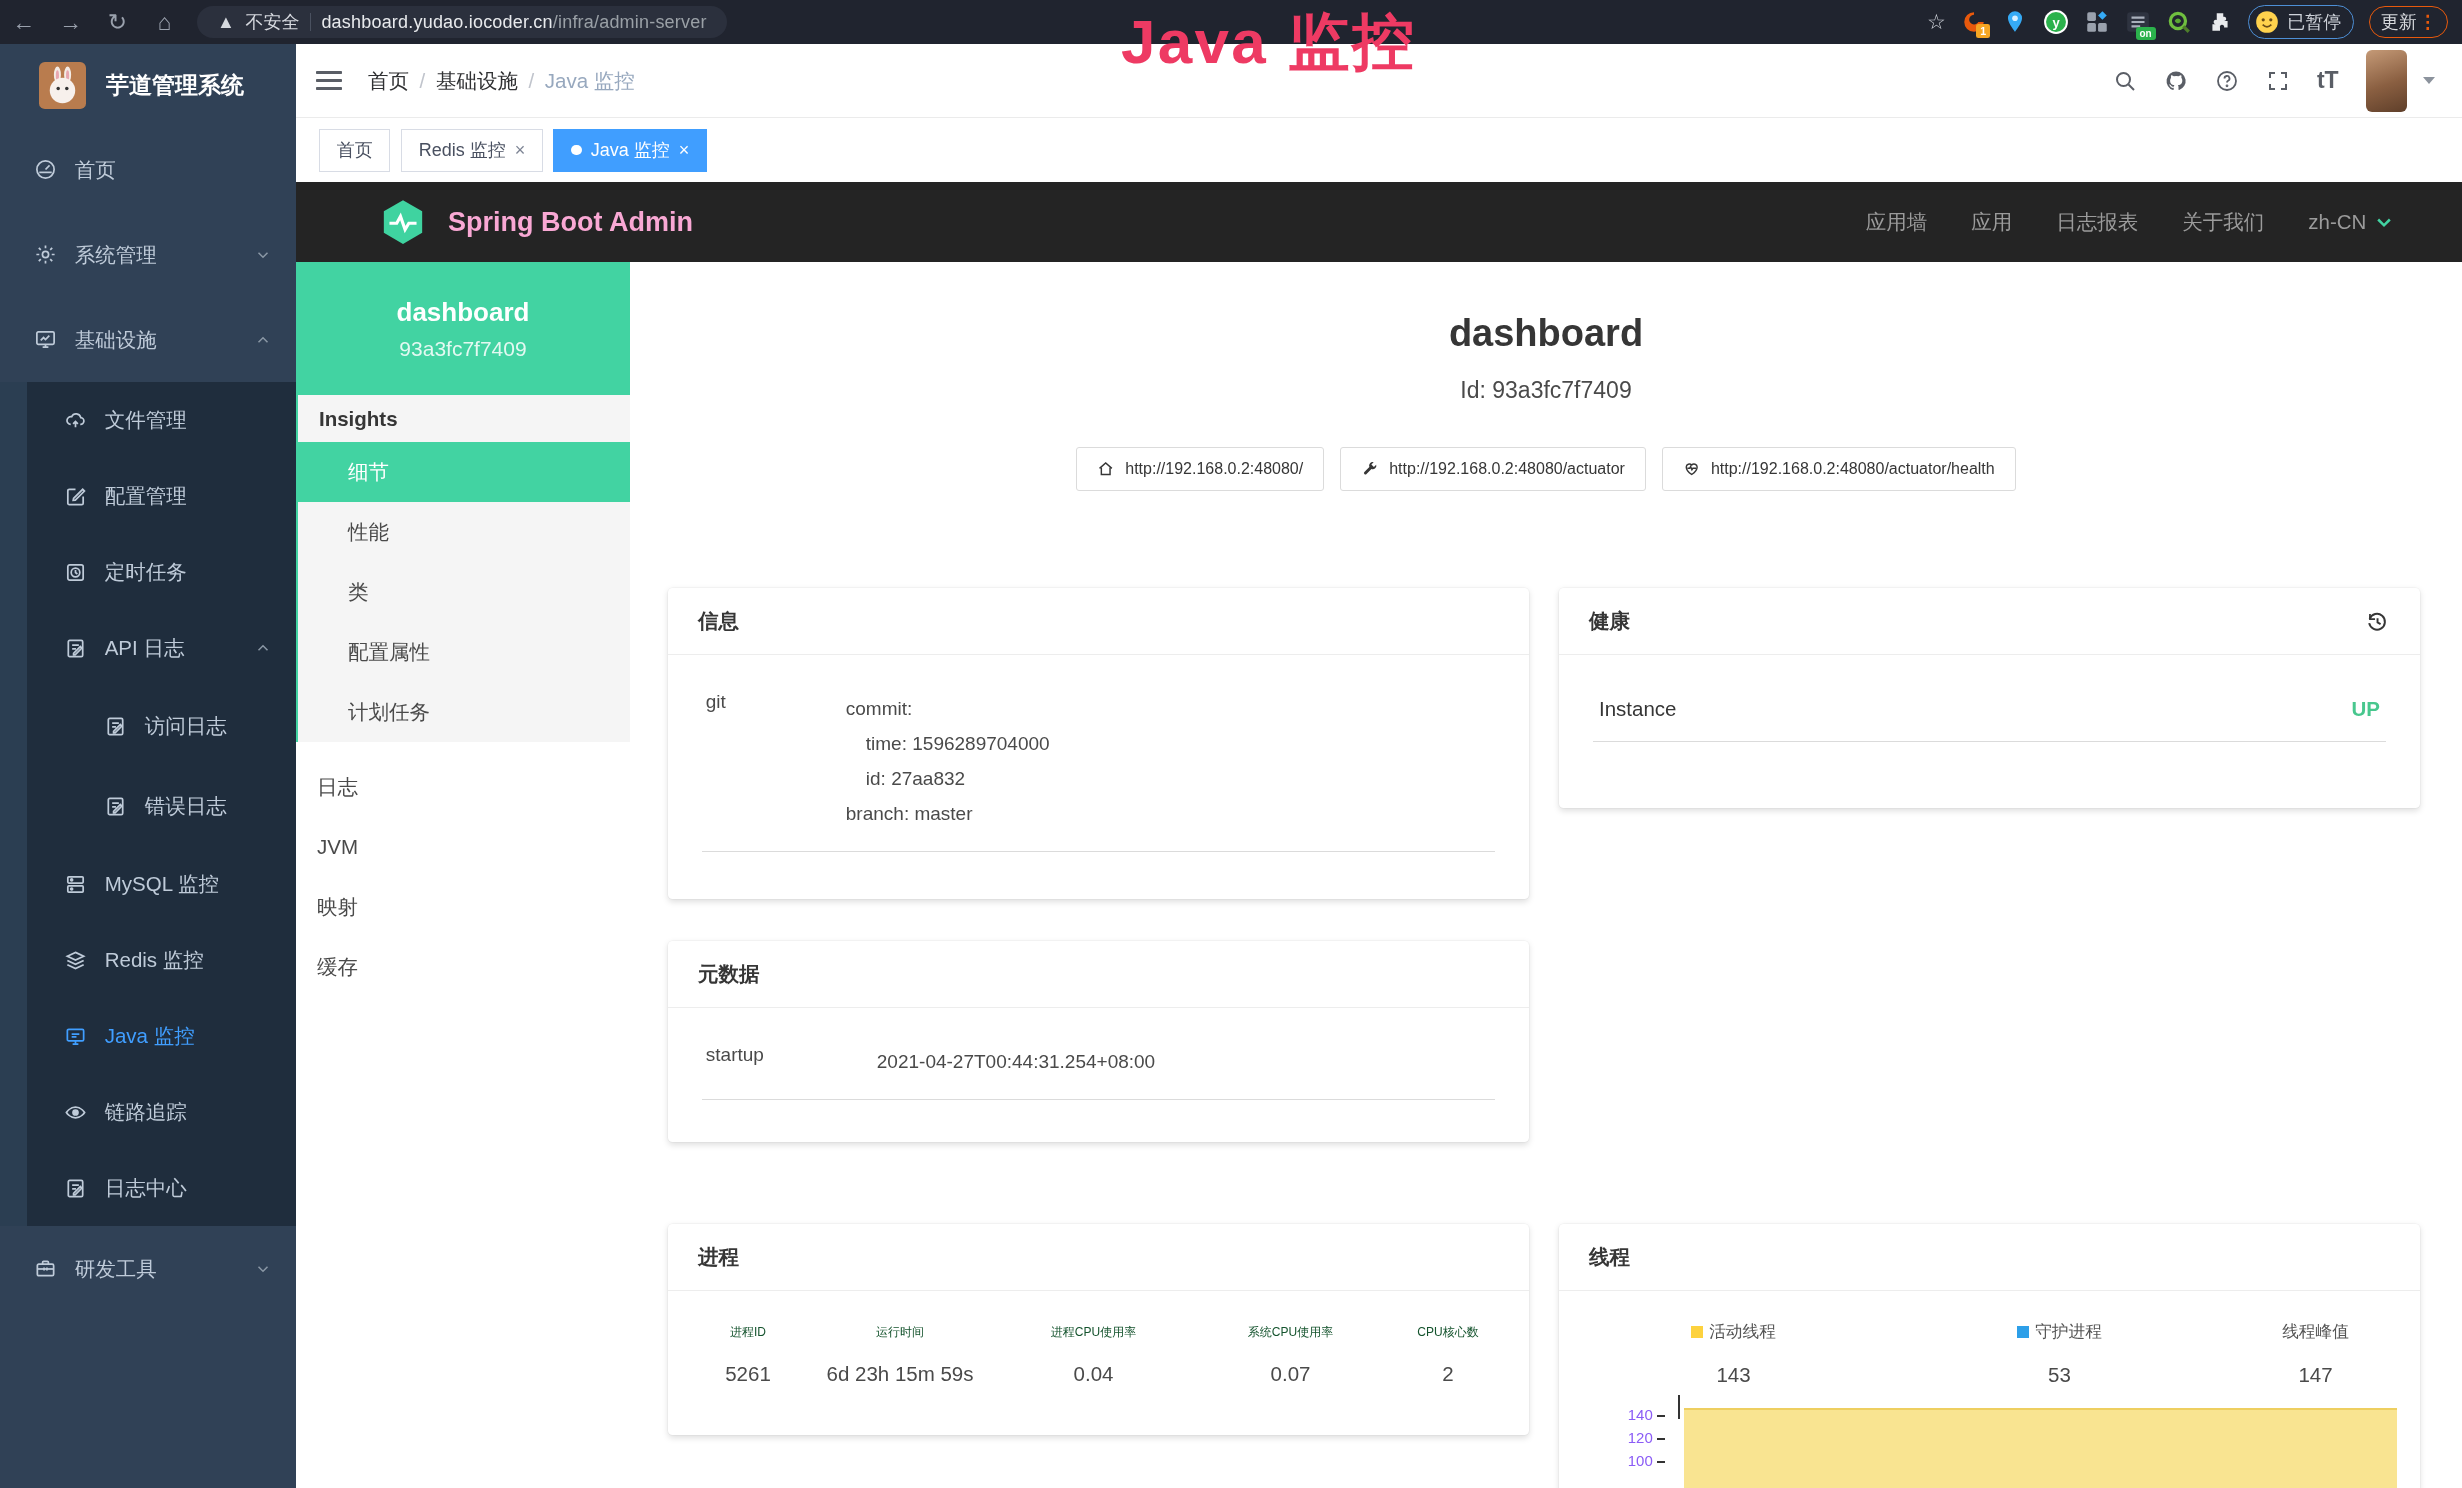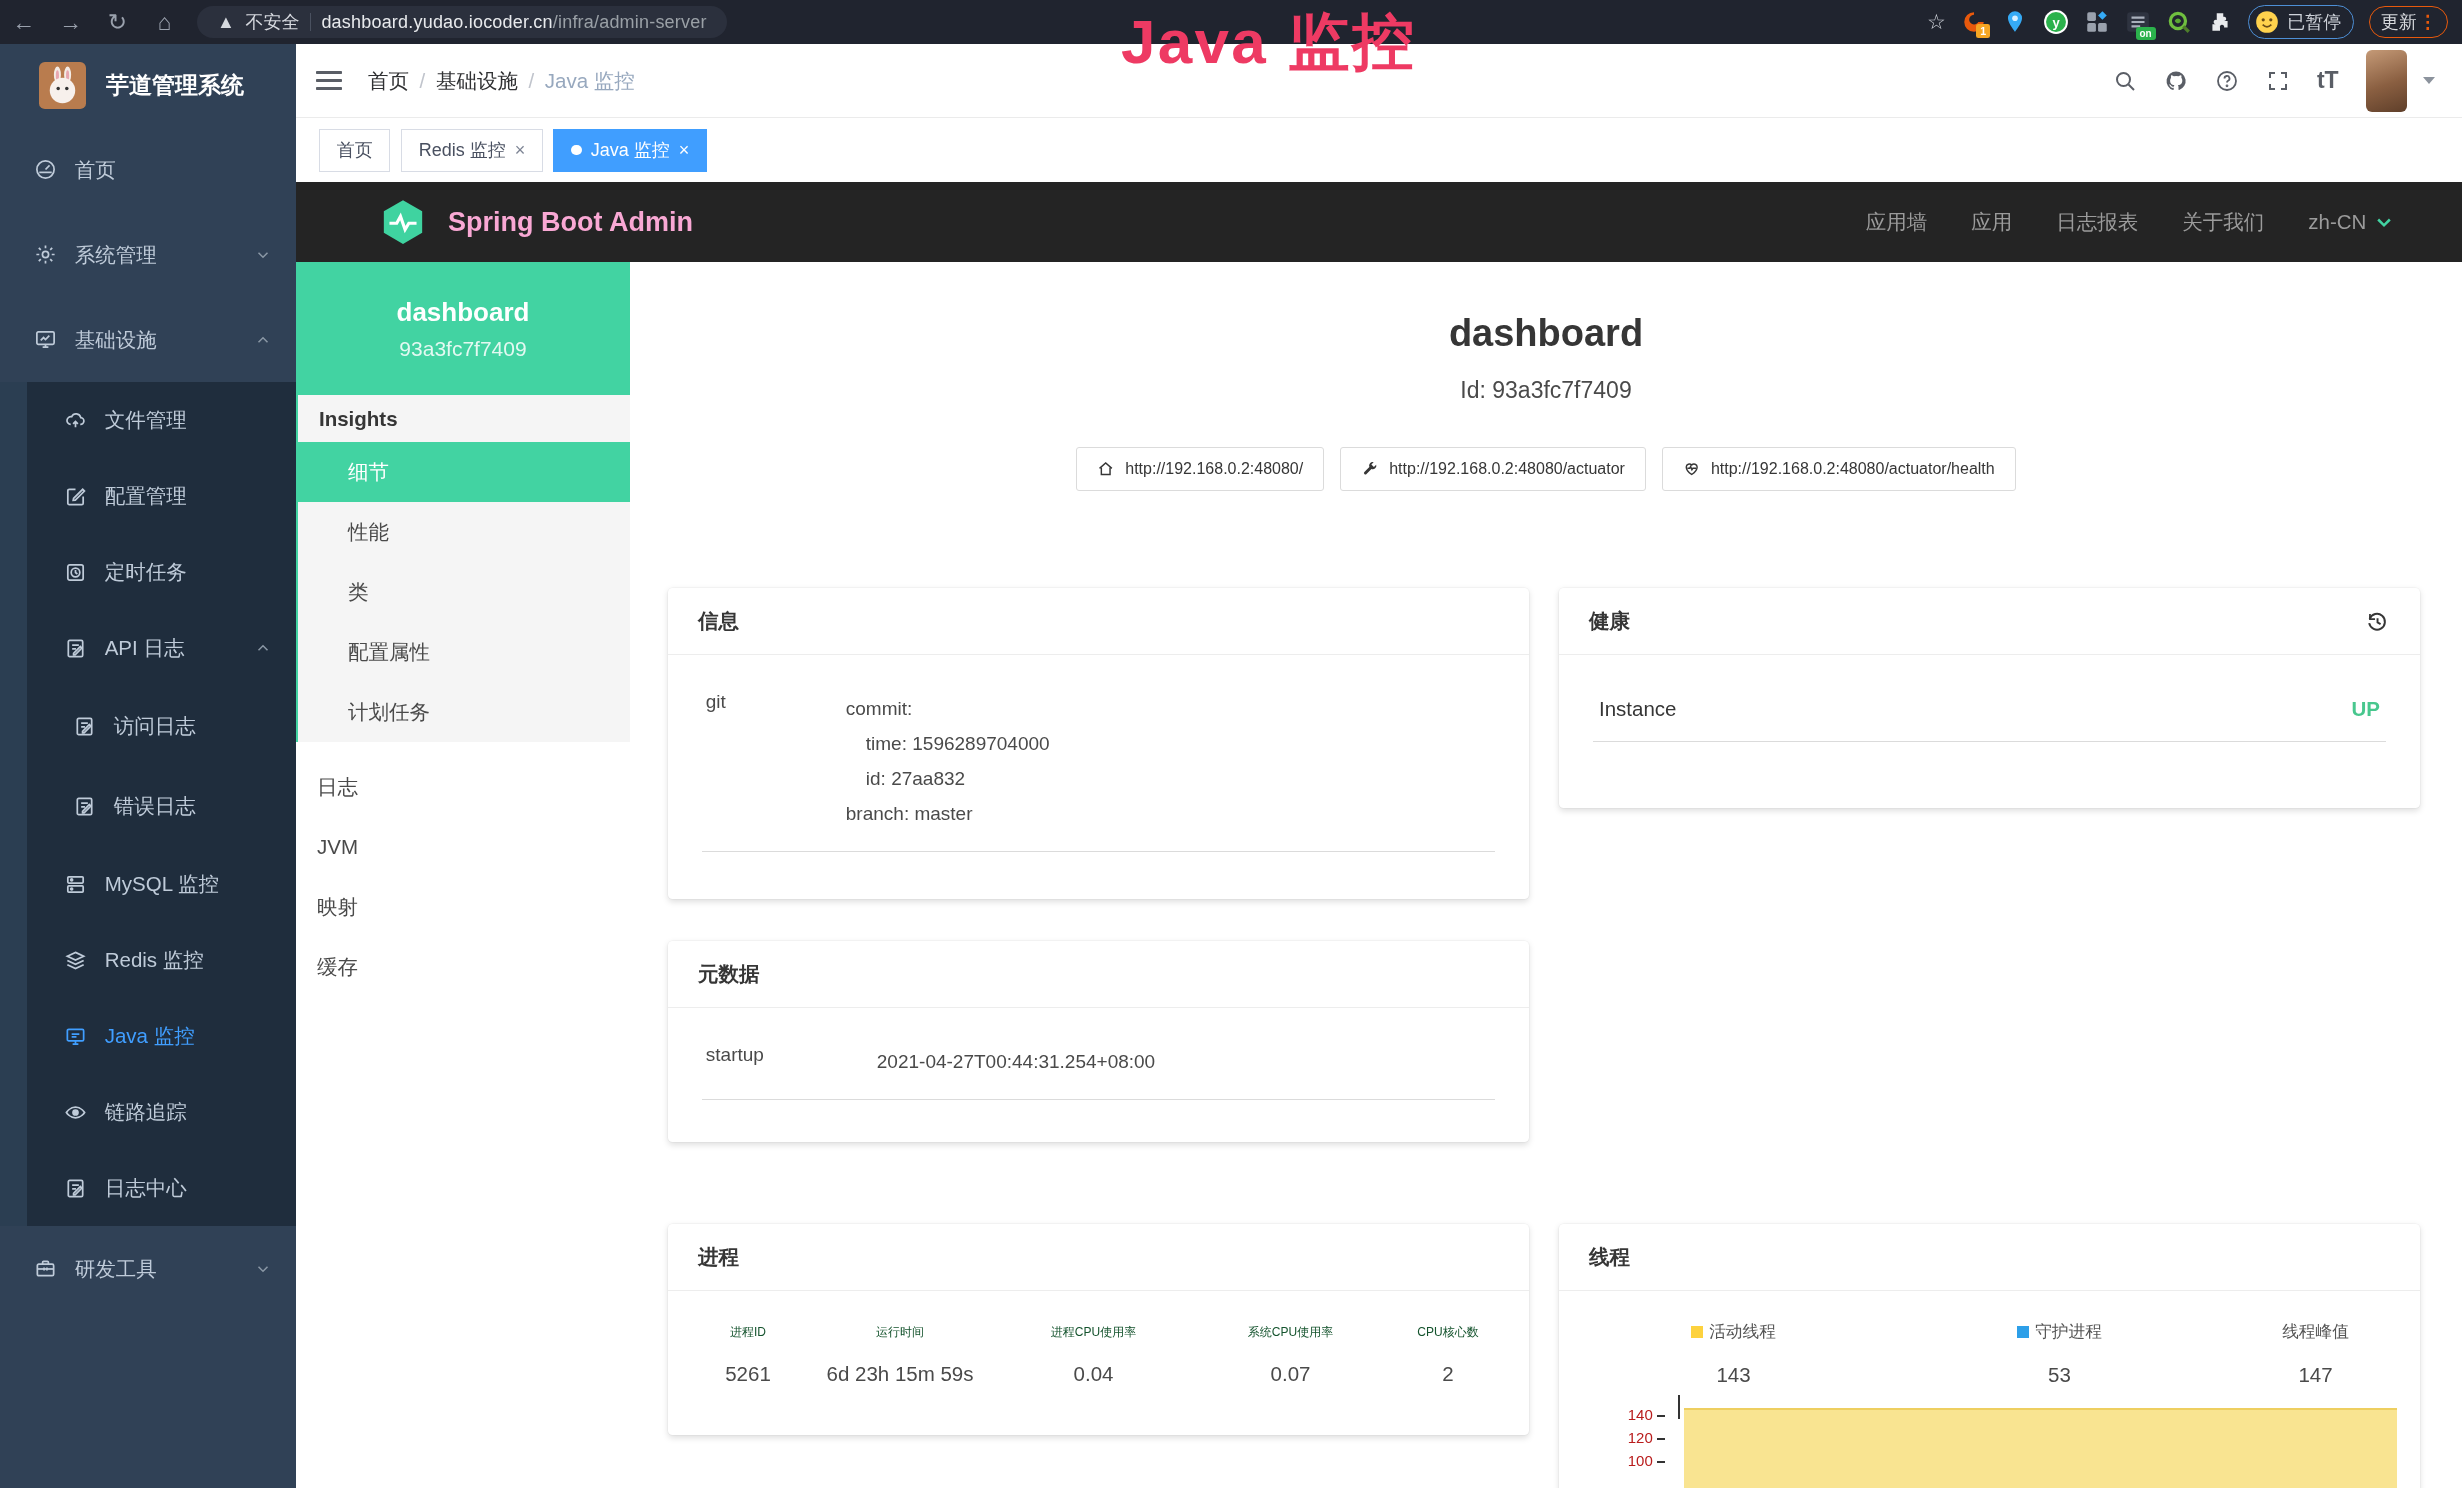--- a/index.html
+++ b/index.html
@@ -39,21 +39,21 @@
   .sidebar { position:absolute; left:0; top:44px; width:296px; bottom:0; background:#304156; z-index:2; }
   .logo-row { height:83px; display:flex; align-items:center; padding-left:39px; gap:20px; }
   .logo-title { color:#fff; font-size:23px; font-weight:600; }
   .mi { display:flex; align-items:center; color:#bfcbd9; font-size:20.5px; cursor:pointer; }
   .mi .ico { width:26px; height:26px; display:flex; align-items:center; justify-content:center; flex:none; }
   .mi .ico svg { width:23px; height:23px; }
   .mi .lbl { margin-left:16.7px; white-space:nowrap; }
   .mi.top { height:85px; padding-left:32px; }
   .menu-sub { background:#1f2d3d; box-shadow: inset 27px 0 0 0 #2b3e52; }
   .mi.lv2 { height:76px; padding-left:62px; }
-  .mi.lv3 { height:80px; padding-left:71px; }
+  .mi.lv3 { height:80px; padding-left:102px; }
   .mi.active { color:#409eff; }
   .chev { margin-left:auto; margin-right:24px; color:#8a97a5; display:flex; }
   .chev svg { width:18px; height:18px; }
 
   
   .navbar { position:absolute; left:296px; top:44px; right:0; height:74px; background:#fff;
     border-bottom:0.8px solid #ebebeb; display:flex; align-items:center; z-index:3; }
   .burger { margin-left:20px; display:flex; flex-direction:column; gap:5.3px; cursor:pointer; }
   .burger i { display:block; width:26px; height:3px; background:#5a5e66; border-radius:0.8px; }
   .crumbs { margin-left:26px; font-size:20.5px; display:flex; align-items:center; }
@@ -147,21 +147,21 @@
 
   .legend-row { display:flex; padding-top:29px; text-align:center; }
   .lc0{width:349px}.lc1{width:303px}.lc2{width:209px}
   .leg { display:inline-flex; align-items:center; gap:6px; font-size:16.7px; color:#555; }
   .sq { width:12px; height:12px; flex:none; }
   .sq-yellow { background:#fdd23e; }
   .sq-blue { background:#2d9fe8; }
   .legvals { display:flex; text-align:center; margin-top:20px; font-size:20.5px; color:#4a4a4a; }
 
   .chart { position:absolute; left:30px; right:23px; top:182px; height:243px; }
-  .ytick { position:absolute; left:0; width:76px; text-align:right; font-size:15px; color:#b91c1c; }
+  .ytick { position:absolute; left:0; width:76px; text-align:right; font-size:15px; color:#8b5cf6; }
   .ytick:after { content:""; display:inline-block; width:7.6px; height:1.5px; background:#333;
     vertical-align:middle; margin-left:4.6px; }
   .yaxis { position:absolute; left:89px; top:-10.6px; width:1.5px; height:24px; background:#333; }
   .area { position:absolute; left:95px; right:0; top:1.5px; height:243px;
     background:#f9e491; border-top:2.3px solid #eecf60; }
 </style>
 </head>
 <body>
 
 <div class="screen">

